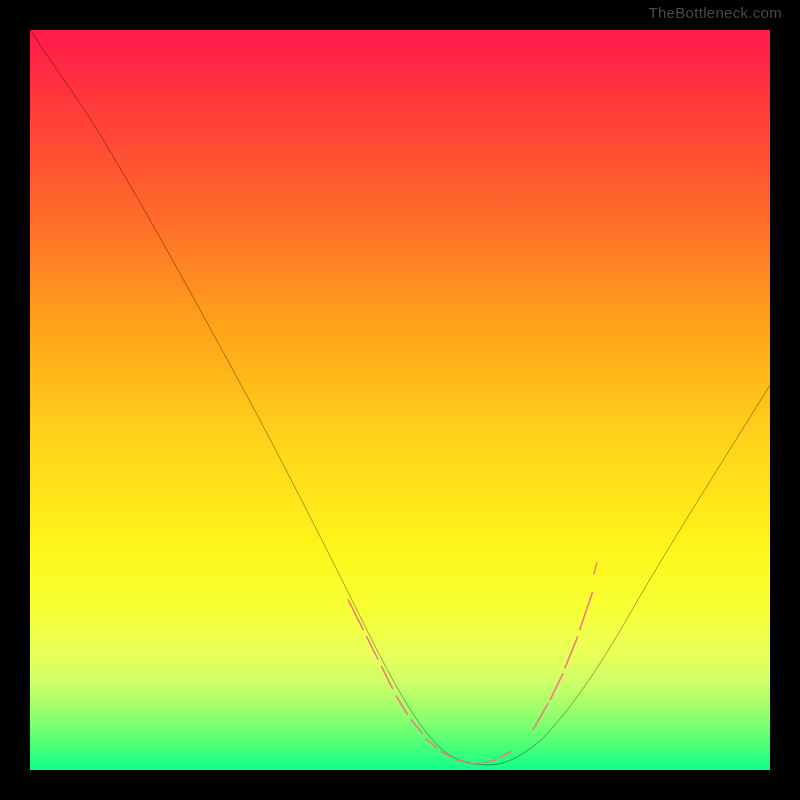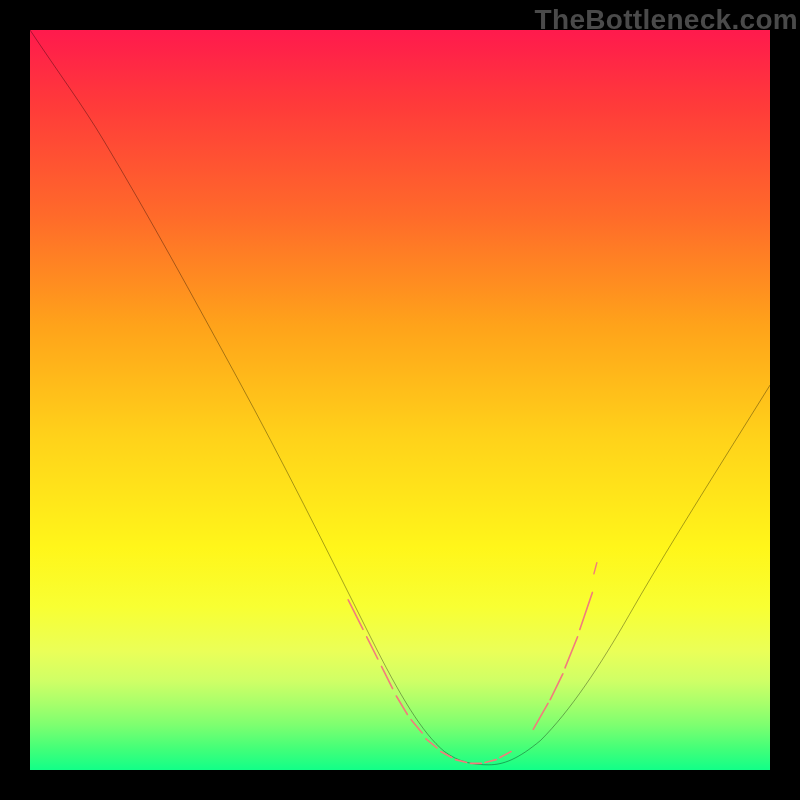--- a/index.html
+++ b/index.html
@@ -45,24 +45,24 @@
     );
   }
   .curve-layer {
     position: absolute;
     left: 0; top: 0;
     width: 740px; height: 740px;
   }
   .watermark {
     position: absolute;
     top: 4px;
-    right: 2px;
+    right: 18px;
     color: #4a4a4a;
-    font-size: 28px;
-    font-weight: 700;
+    font-size: 15px;
+    font-weight: 400;
     letter-spacing: 0.3px;
     user-select: none;
   }
 </style>
 </head>
 <body>
 
 <div class="frame">
 
   <div class="plot-area">

